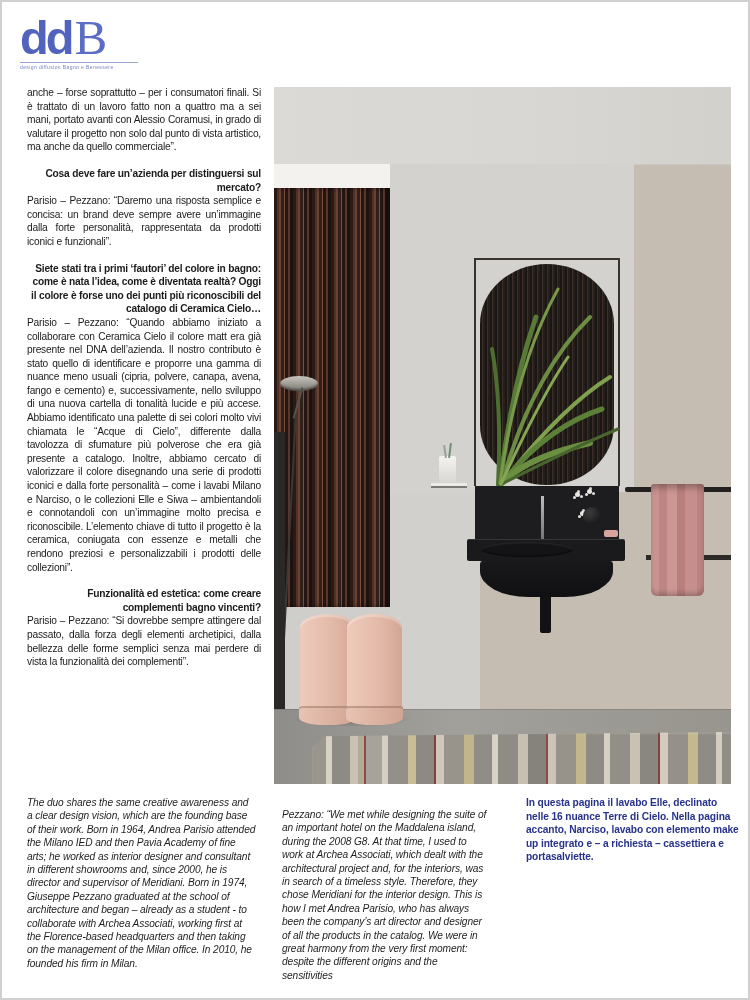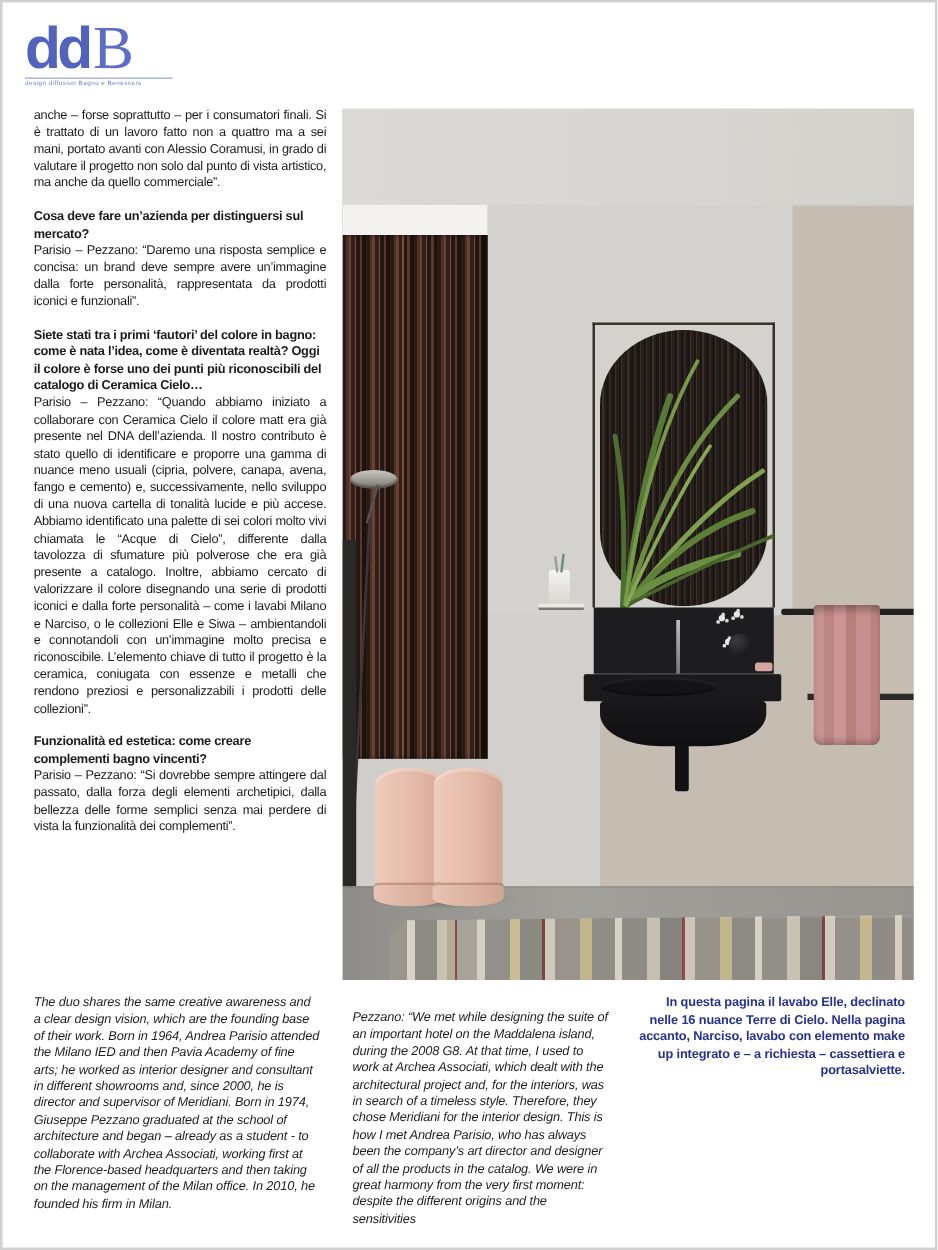--- a/index.html
+++ b/index.html
@@ -14,31 +14,31 @@
   .logo-dd{font-family:"Liberation Sans",sans-serif;font-weight:700;font-size:47px;
     letter-spacing:-3px;color:#5163bd;line-height:40px;}
   .logo-b{font-family:"Liberation Serif",serif;font-size:49px;color:#5b6dc4;
     line-height:40px;margin-left:3px;}
   .logo-tagline{font-size:5px;color:#7581c0;letter-spacing:.4px;margin-top:2px;
     border-top:.5px solid #9aa3d2;padding-top:1px;width:118px;}
   
   .col1{position:absolute;left:25px;top:84px;width:234px;
     font-size:10.2px;line-height:13.6px;letter-spacing:-.2px;color:#1b1b1b;}
   .col1 p{margin:0;text-align:justify;}
-  .col1 p.h{font-weight:700;text-align:left;margin-top:13px;}
+  .col1 p.h{font-weight:700;text-align:right;margin-top:13px;}
   
   .bio{position:absolute;left:25px;top:794px;width:229px;font-style:italic;
     font-size:10.2px;line-height:13.4px;letter-spacing:-.1px;color:#1e1e1e;}
   .bio p{margin:0;}
   .qa{position:absolute;left:268px;top:794px;width:231px;font-style:italic;
     font-size:10.2px;line-height:13.4px;letter-spacing:-.1px;color:#1e1e1e;}
   .qa .q{font-weight:700;margin:0;}
   .qa .a{margin:12px;}
-  .caption{position:absolute;left:508px;top:794px;width:214px;font-weight:700;
-    font-size:10.2px;line-height:13.5px;letter-spacing:-.1px;text-align:right;}
+  .caption{position:absolute;left:524px;top:794px;width:214px;font-weight:700;
+    font-size:10.2px;line-height:13.5px;letter-spacing:-.1px;}
   .caption .it{color:#27338b;margin:0 0 13px 0;}
   .caption .en{color:#2c46a4;margin:0;}
   
   .photo{position:absolute;left:272px;top:85px;width:457px;height:697px;
     background:#c6bdb2;overflow:hidden;}
   .photo *{position:absolute;}
   .ceiling{left:0;top:0;width:457px;height:77px;
     background:linear-gradient(90deg,#dbdad6,#d7d6d2 60%,#d3d1cc);border-bottom:1px solid rgba(0,0,0,.05);}
   .wall-gray-up{left:116px;top:77px;width:244px;height:328px;background:#d3d2ce;}
   .wall-gray-low{left:116px;top:405px;width:90px;height:218px;background:#d1d0cc;}

